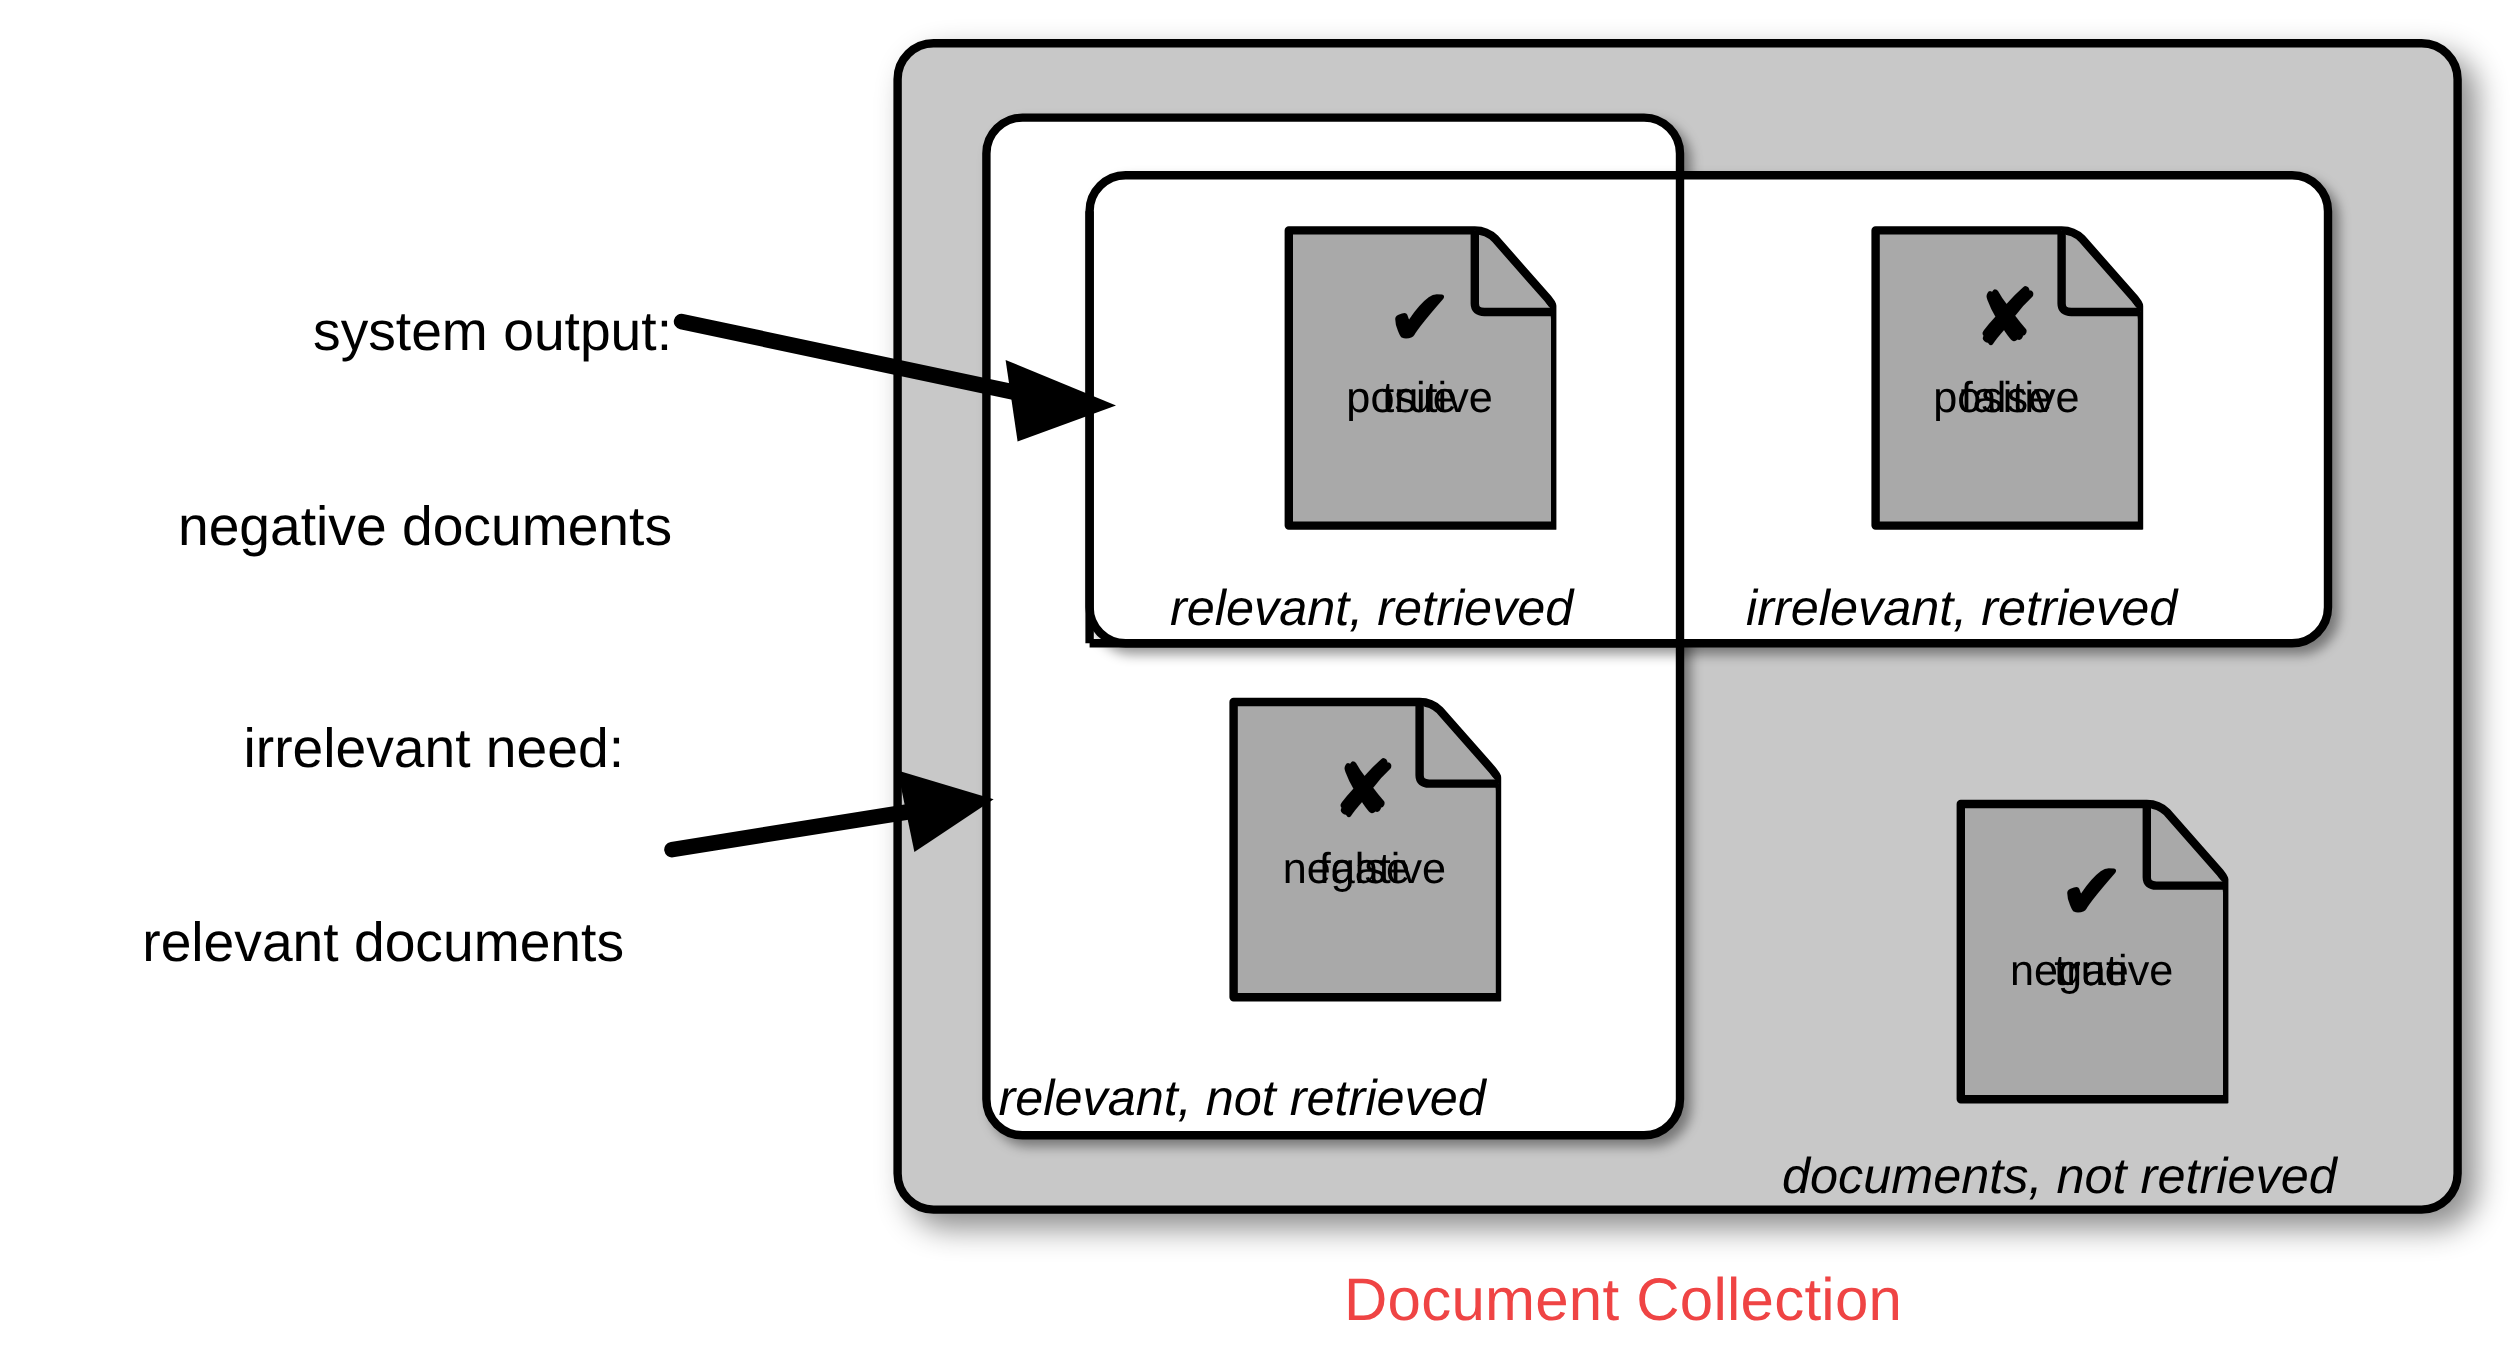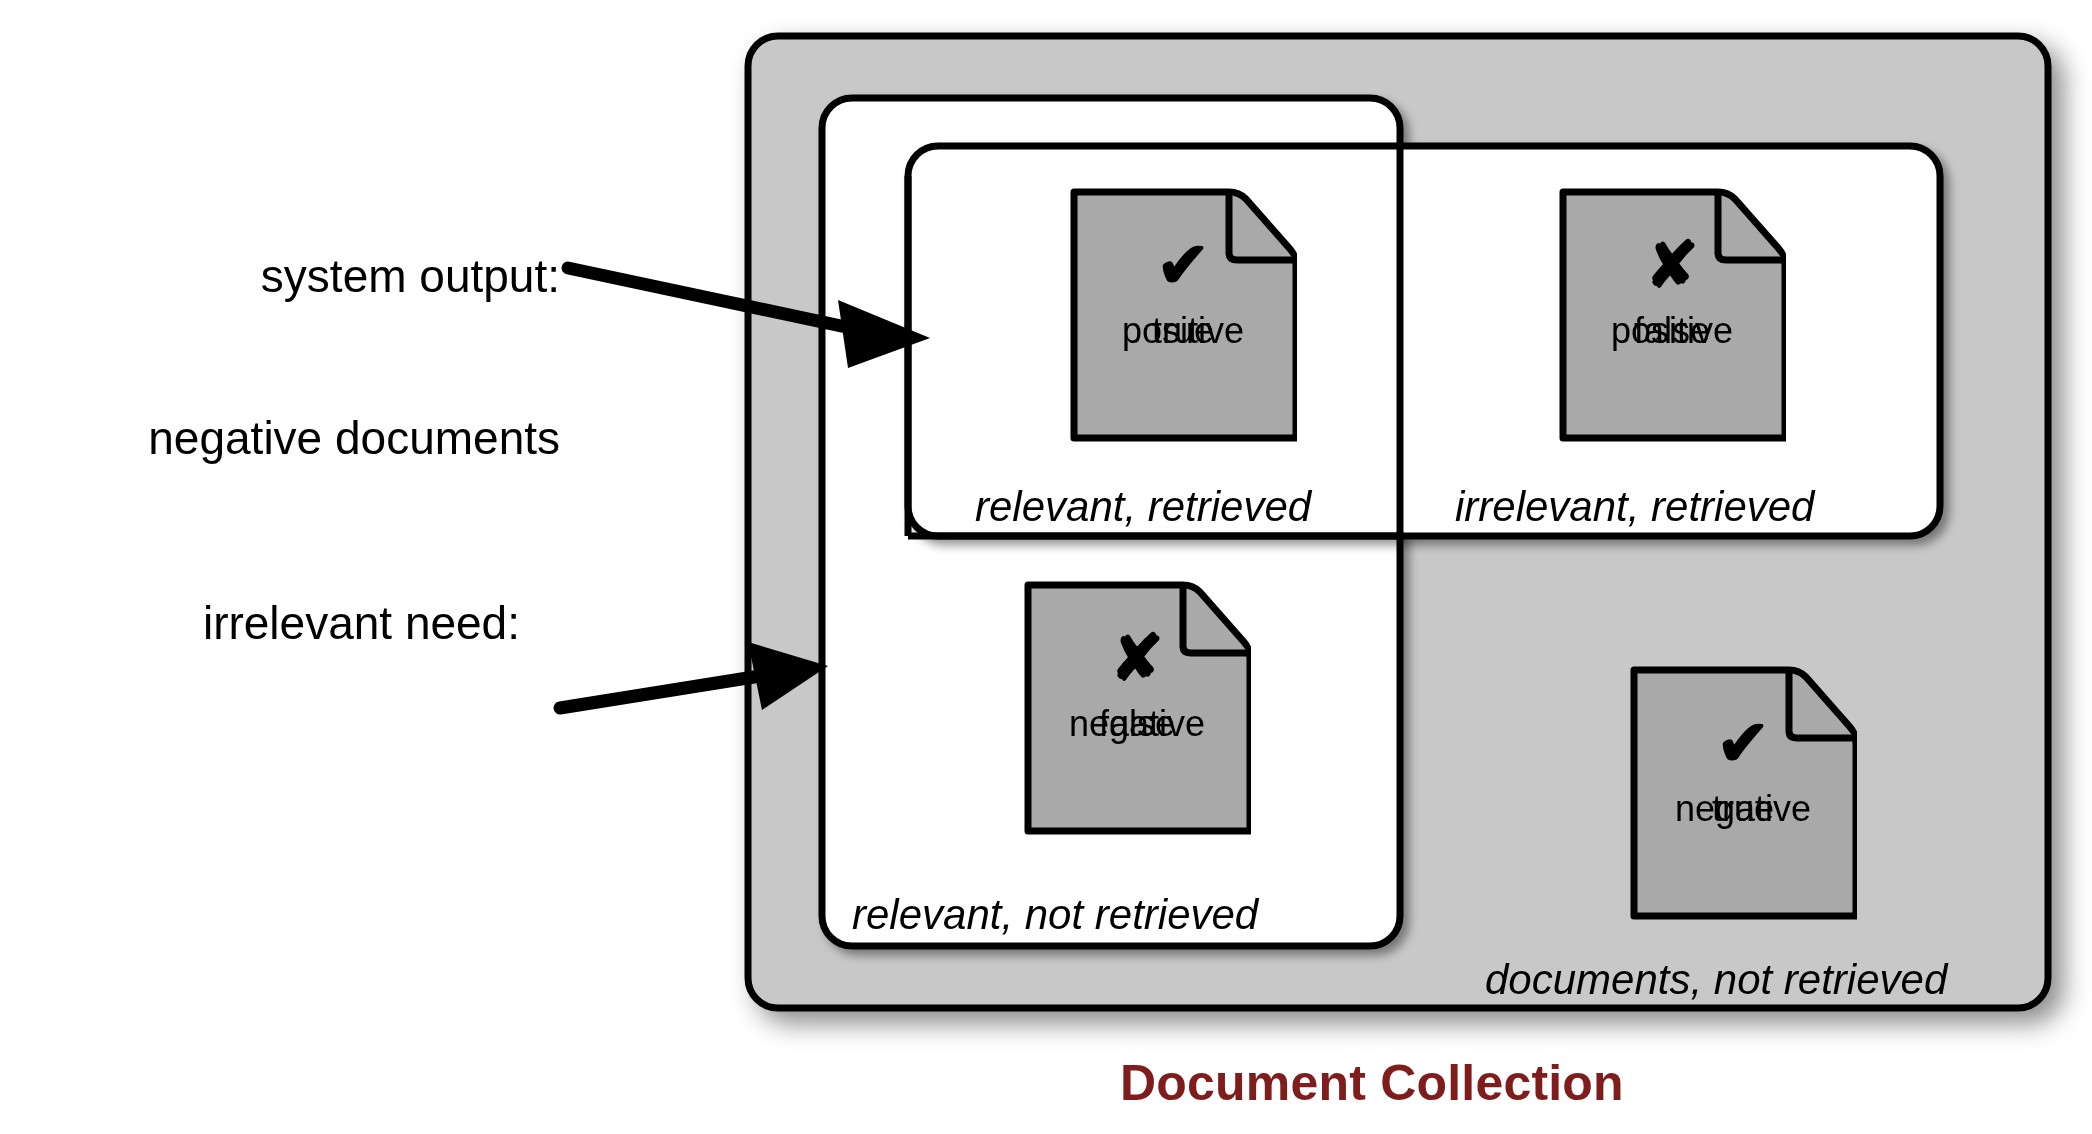--- a/index.html
+++ b/index.html
@@ -51,22 +51,22 @@
     position: absolute;
     width: 100%;
     text-align: center;
     font-size: 36px;
     color: #000;
     line-height: 1.22;
   }
 
   .collection-title {
     font-size: 50px;
-    font-weight: bold;
-    color: #7f1d1d;
+    font-weight: normal;
+    color: #ef4444;
     letter-spacing: 0.2px;
   }
 
   
   .doc {
     position: absolute;
   }
   .doc svg { position: absolute; top: 0; left: 0; }
   .doc .glyph {
     position: absolute;
@@ -119,20 +119,21 @@
     </g>
   </svg>
 
   <div class="txt callout" style="left:60px; top:140px; width:500px;">
     <span class="l1">system output:</span>
     <span class="l2">negative documents</span>
   </div>
 
   <div class="txt callout" style="left:20px; top:487px; width:500px;">
     <span class="l1">irrelevant need:</span>
+    <span class="l2">relevant documents</span>
   </div>
 
   <div class="doc" style="left:1069px; top:187px; width:228px; height:256px;">
     <svg width="228" height="256">
       <path d="M 5 5 L 160 5 Q 170 5 177 12 L 221 62 Q 227 69 227 79 L 227 251 L 5 251 Z" fill="#a9a9a9" stroke="#000000" stroke-width="7" stroke-linejoin="round"></path>
       <path d="M 160 5 L 160 66 Q 160 73 168 73 L 226 73" fill="#a9a9a9" stroke="#000000" stroke-width="7" stroke-linejoin="round"></path>
     </svg>
     <div class="glyph" style="top:46px;">✔</div>
     <div class="caption-wrap" style="top:122px;">
       <div class="doc-label">true</div>
@@ -173,19 +174,19 @@
     <div class="caption-wrap" style="top:122px;">
       <div class="doc-label">true</div>
       <div class="doc-label" style="position:relative; top:0;">negative</div>
     </div>
   </div>
 
   <div class="txt quad-caption" style="left:1455px; top:482px;">irrelevant, retrieved</div>
 
   <div class="txt quad-caption" style="left:975px; top:482px;">relevant, retrieved</div>
 
-  <div class="txt quad-caption" style="left:852px; top:890px;">relevant, not retrieved</div>
+  <div class="txt quad-caption" style="left:832px; top:890px;">relevant, not retrieved</div>
 
   <div class="txt quad-caption" style="left:1485px; top:955px;">documents, not retrieved</div>
 
   <div class="txt collection-title" style="left:1120px; top:1054px;">Document Collection</div>
 
 </div>
 
 </body></html>

